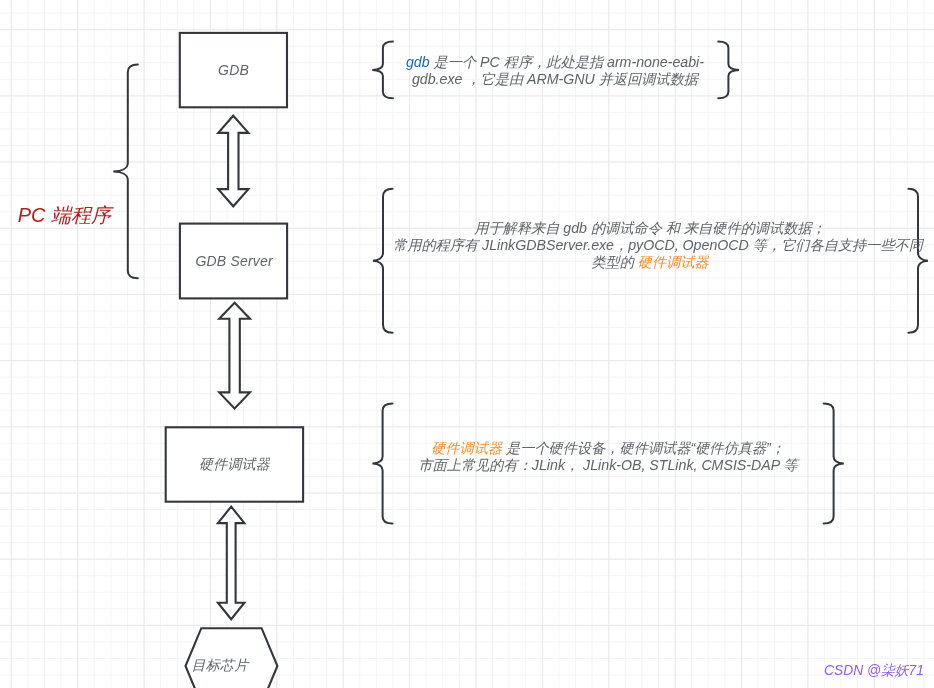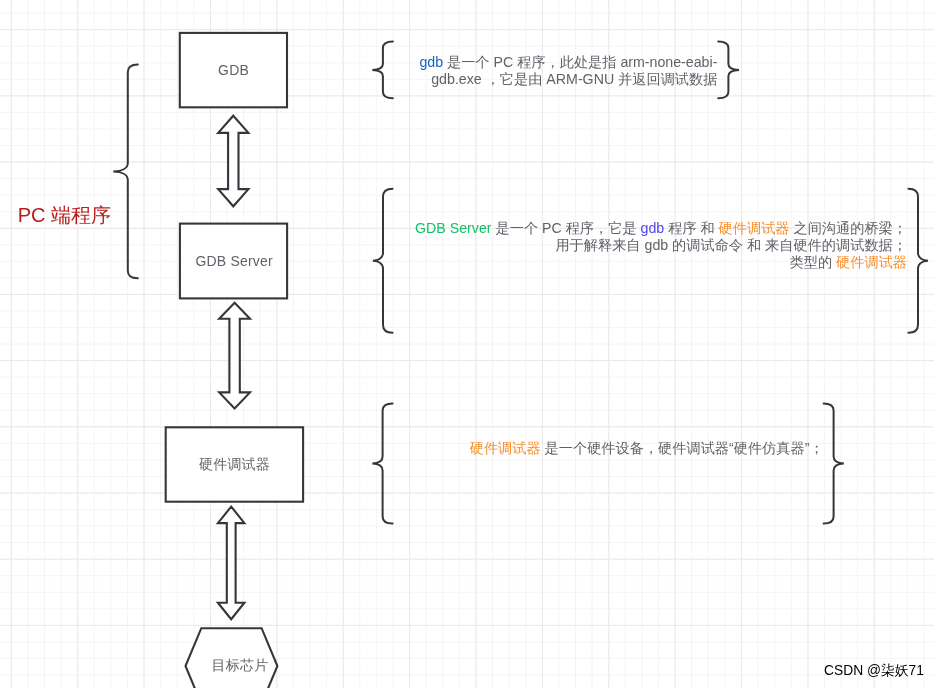--- a/index.html
+++ b/index.html
@@ -1,47 +1,47 @@
 <!DOCTYPE html>
 <html><head>
 <meta charset="utf-8">
 <title>GDB Debug Architecture</title>
 <style>
   html,body{margin:0;padding:0;background:#fff;}
   body{width:934px;height:688px;overflow:hidden;
        font-family:"Liberation Sans","DejaVu Sans",sans-serif;
        -webkit-font-smoothing:antialiased;}
   #canvas{position:relative;width:934px;height:688px;overflow:hidden;background:#ffffff;
-    transform:translateZ(0);}
+    transform:translateZ(0);font-style:italic;}
   #grid{position:absolute;left:0;top:0;width:934px;height:688px;
     background-image:
       linear-gradient(to right,#e9e9e9 1px,transparent 1px),
       linear-gradient(to bottom,#e9e9e9 1px,transparent 1px),
       linear-gradient(to right,#f4f4f4 1px,transparent 1px),
       linear-gradient(to bottom,#f4f4f4 1px,transparent 1px);
     background-size:66.4px 66.2px,66.4px 66.2px,16.6px 16.55px,16.6px 16.55px;
     background-position:10.8px 29.2px,10.8px 29.2px,10.8px 29.2px,10.8px 29.2px;
   }
   svg#art{position:absolute;left:0;top:0;width:934px;height:688px;overflow:visible;}
   .shape{fill:#ffffff;stroke:#33373c;stroke-width:2.1;}
   .arrow{fill:#ffffff;stroke:#33373c;stroke-width:2.1;stroke-linejoin:miter;}
   .brace{fill:none;stroke:#33373c;stroke-width:2.0;stroke-linecap:round;}
   .node-label{position:absolute;color:#5f6368;font-size:14px;white-space:nowrap;
      transform:translate3d(-50%,-50%,0);letter-spacing:0.2px;}
   .group-label{position:absolute;color:#b91c1c;font-size:20px;white-space:nowrap;
      transform:translate3d(-100%,-50%,0);margin-top:44px;}
-  .note{position:absolute;text-align:right;font-size:14.2px;color:#5f6368;
+  .note{position:absolute;text-align:center;font-size:14.2px;color:#5f6368;
      line-height:16.8px;white-space:nowrap;transform:translateZ(0);}
   .note .ln{display:block;}
   .blue{color:#1266c8;}
   .purple{color:#5146f0;}
   .green{color:#13c06a;}
   .orange{color:#fa8c28;}
   .gray{color:#5f6368;}
-  #watermark{position:absolute;color:#000000;font-size:13.8px;white-space:nowrap;transform:translateZ(0);}
+  #watermark{position:absolute;color:#8b5cf6;font-size:13.8px;white-space:nowrap;transform:translateZ(0);}
 </style>
 </head>
 <body>
 
 <div id="canvas">
   <div id="grid"></div>
   <svg id="art" viewBox="0 0 934 688">
     <rect class="shape" x="179.8" y="32.9" width="107.2" height="74.4" rx="0"></rect>
     <rect class="shape" x="179.9" y="223.6" width="107.2" height="74.8" rx="0"></rect>
     <rect class="shape" x="165.7" y="427.3" width="137.4" height="74.4" rx="0"></rect>
@@ -53,28 +53,29 @@
     <path class="brace" d="M 392.90,41.60 Q 382.90,41.60 382.90,48.10 L 382.90,63.90 C 382.90,67.62 378.45,69.65 372.30,69.90 C 378.45,70.15 382.90,72.18 382.90,75.90 L 382.90,91.70 Q 382.90,98.20 392.90,98.20"></path>
     <path class="brace" d="M 718.20,41.60 Q 728.40,41.60 728.40,48.10 L 728.40,63.90 C 728.40,67.62 732.85,69.65 739.00,69.90 C 732.85,70.15 728.40,72.18 728.40,75.90 L 728.40,91.70 Q 728.40,98.20 718.20,98.20"></path>
     <path class="brace" d="M 392.60,188.70 Q 383.00,188.70 383.00,196.70 L 383.00,252.70 C 383.00,257.66 378.76,260.45 372.90,260.70 C 378.76,260.95 383.00,263.74 383.00,268.70 L 383.00,324.70 Q 383.00,332.70 392.60,332.70"></path>
     <path class="brace" d="M 908.40,188.70 Q 918.00,188.70 918.00,196.70 L 918.00,252.70 C 918.00,257.66 922.20,260.45 928.00,260.70 C 922.20,260.95 918.00,263.74 918.00,268.70 L 918.00,324.70 Q 918.00,332.70 908.40,332.70"></path>
     <path class="brace" d="M 392.60,403.40 Q 382.60,403.40 382.60,410.40 L 382.60,456.40 C 382.60,460.74 378.32,463.15 372.40,463.40 C 378.32,463.65 382.60,466.06 382.60,470.40 L 382.60,516.40 Q 382.60,523.40 392.60,523.40"></path>
     <path class="brace" d="M 823.60,403.40 Q 833.60,403.40 833.60,410.40 L 833.60,456.40 C 833.60,460.74 837.88,463.15 843.80,463.40 C 837.88,463.65 833.60,466.06 833.60,470.40 L 833.60,516.40 Q 833.60,523.40 823.60,523.40"></path>
   </svg>
   <div class="node-label" style="left:233.6px;top:69.8px">GDB</div>
   <div class="node-label" style="left:234.2px;top:260.5px">GDB Server</div>
   <div class="node-label" style="left:234.5px;top:464.6px">硬件调试器</div>
-  <div class="node-label" style="left:240px;top:666.1px">目标芯片</div>
+  <div class="node-label" style="left:220px;top:666.1px">目标芯片</div>
   <div class="group-label" style="left:111px;top:170.9px">PC 端程序</div>
   <div class="note" style="left:392.6px;width:324.8px;top:54.0px">
     <span class="ln"><span class="blue">gdb</span><span class="gray"> 是一个 PC 程序，此处是指 arm-none-eabi-</span></span>
     <span class="ln"><span class="gray">gdb.exe ，它是由 ARM-GNU 并返回调试数据</span></span>
   </div>
   <div class="note" style="left:393.0px;width:514.0px;top:220.3px">
-    <span class="ln"><span class="green">GDB Server</span><span class="gray"> 是一个 PC 程序，它是 </span><span class="purple">gdb</span><span class="gray"> 程序 和 </span><span class="orange">硬件调试器</span><span class="gray"> 之间沟通的桥梁；</span></span>
     <span class="ln"><span class="gray">用于解释来自 gdb 的调试命令 和 来自硬件的调试数据；</span></span>
+    <span class="ln"><span class="gray">常用的程序有 JLinkGDBServer.exe，pyOCD, OpenOCD 等，它们各自支持一些不同</span></span>
     <span class="ln"><span class="gray">类型的 </span><span class="orange">硬件调试器</span></span>
   </div>
   <div class="note" style="left:392.6px;width:431.0px;top:440.3px">
     <span class="ln"><span class="orange">硬件调试器</span><span class="gray"> 是一个硬件设备，硬件调试器“硬件仿真器”；</span></span>
+    <span class="ln"><span class="gray">市面上常见的有：JLink， JLink-OB, STLink, CMSIS-DAP 等</span></span>
   </div>
   <div id="watermark" style="left:824px;top:661.5px">CSDN @柒妖71</div>
 </div>
 
 </body></html>

